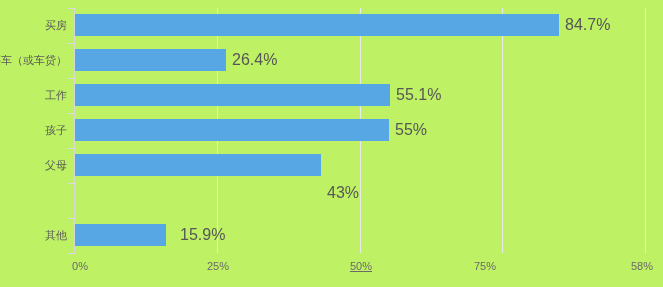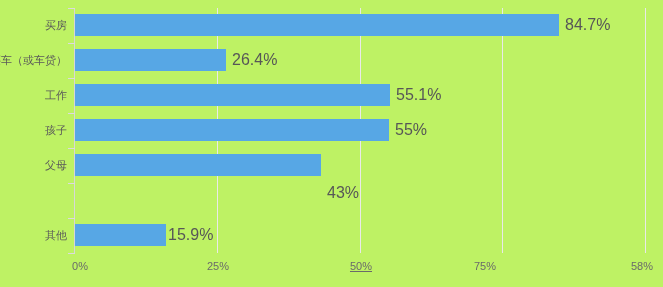--- a/index.html
+++ b/index.html
@@ -177,21 +177,21 @@
       <div class="bar-row" style="top:148px;">
         <span class="cat-label">父母</span>
         <div class="bar" style="width: 246px; background: rgb(87, 167, 229);"></div>
         <span class="bar-value" style="left:327px;margin-top:28px;">43%</span>
       </div>
 
 
       <div class="bar-row" style="top:218px;">
         <span class="cat-label">其他</span>
         <div class="bar" style="width: 91px; background: rgb(87, 167, 229);"></div>
-        <span class="bar-value" style="left:168px;text-align:center;">15.9%</span>
+        <span class="bar-value" style="left:180px;text-align:center;">15.9%</span>
       </div>
 
     </div>
 
     <div class="xlabels">
       <span class="xlabel" style="left:80px;">0%</span>
       <span class="xlabel" style="left:218px;">25%</span>
       <span class="xlabel" style="left:361px;text-decoration:underline;">50%</span>
       <span class="xlabel" style="left: 485px;">75%</span>
       <span class="xlabel" style="left:642px;">58%</span>

